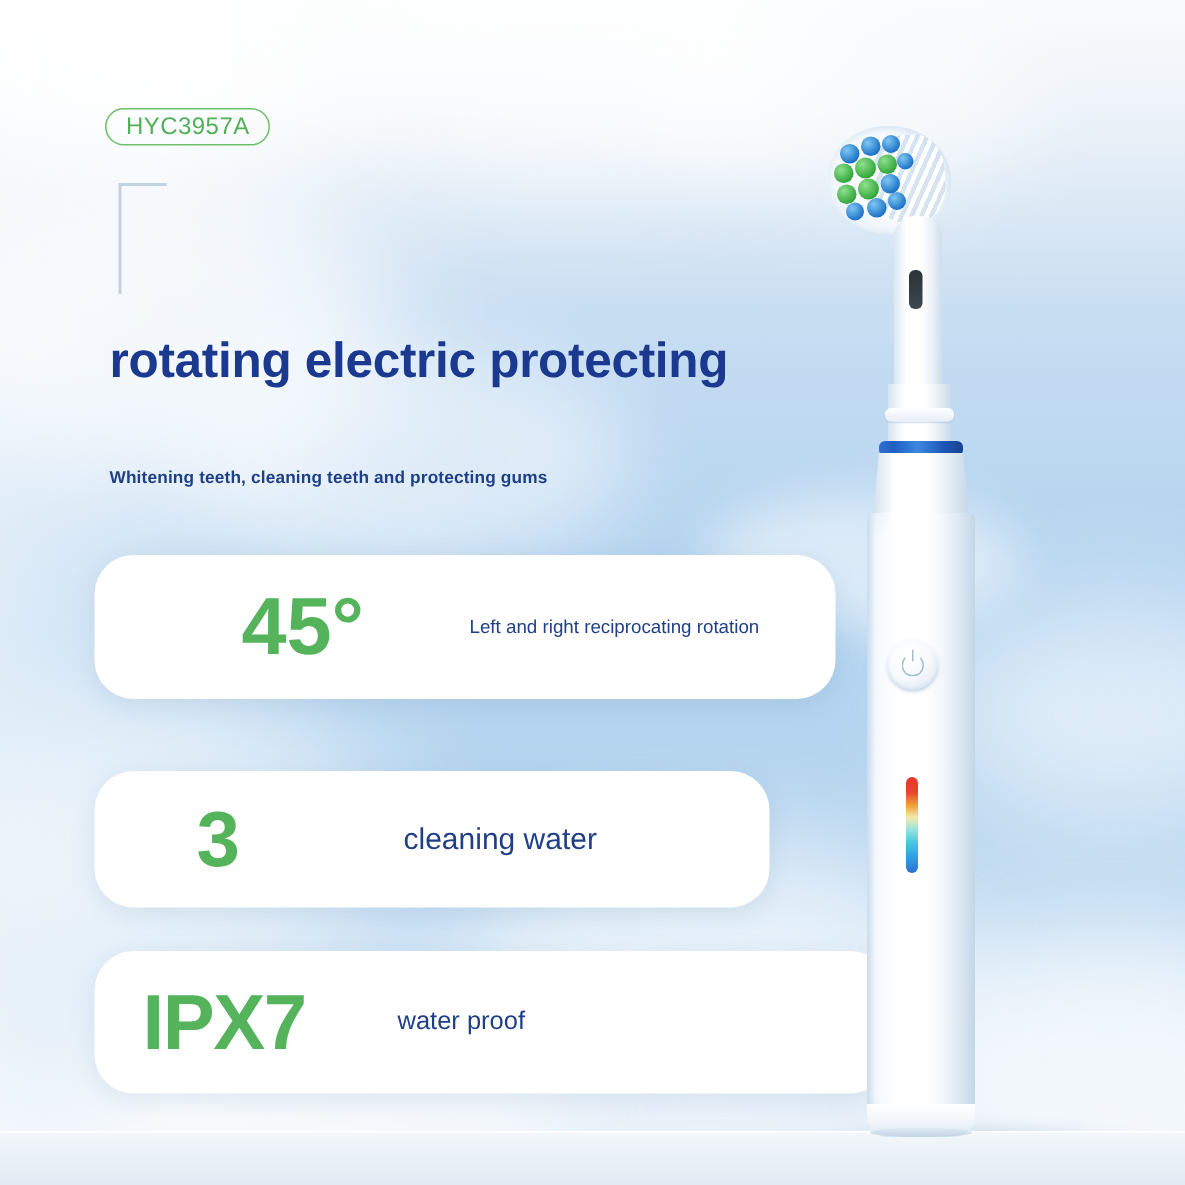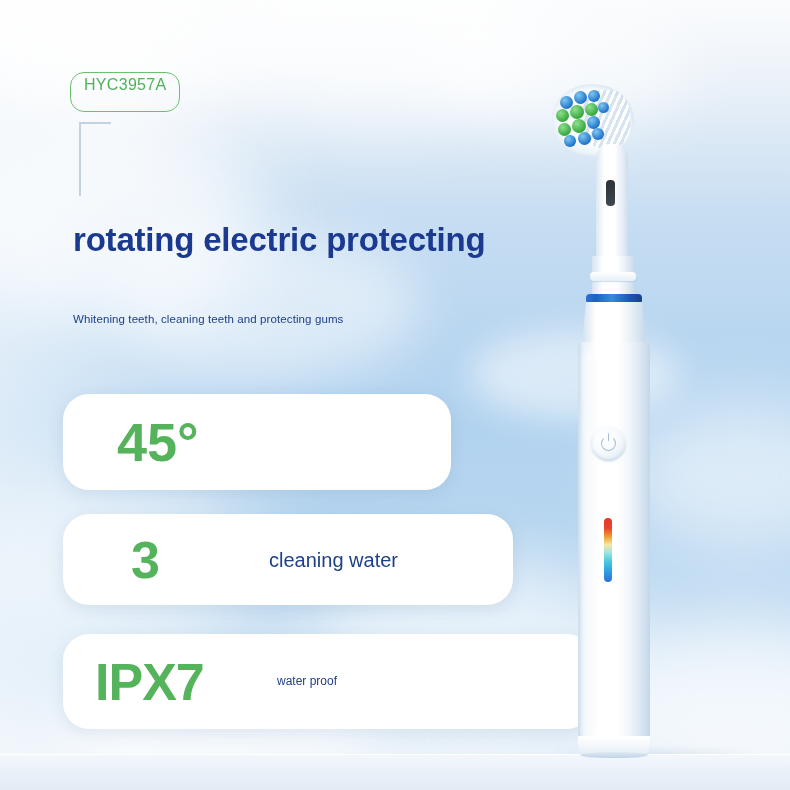--- a/index.html
+++ b/index.html
@@ -91,21 +91,21 @@
     border-radius: 50%;
     background: radial-gradient(ellipse at center, rgba(120,150,180,0.30), rgba(120,150,180,0) 70%);
     filter: blur(4px);
   }
 
   
   .badge {
     position: absolute;
     left: 70px;
     top: 72px;
-    padding: 4px 13px 18px 13px;
+    padding: 4px 13px 3px 13px;
     border: 1px solid #6cbf6c;
     border-radius: 14px;
     color: #53b05a;
     font-size: 16px;
     letter-spacing: 0.3px;
     line-height: 1;
     background: rgba(255,255,255,0.08);
     white-space: nowrap;
   }
 
@@ -141,59 +141,59 @@
     letter-spacing: -0.2px;
     line-height: 1.12;
     white-space: nowrap;
   }
 
   .tagline {
     position: absolute;
     left: 73px;
     top: 313px;
     font-size: 11.5px;
-    font-weight: normal;
+    font-weight: bold;
     color: #1f3f87;
     letter-spacing: 0.1px;
     white-space: nowrap;
   }
 
   
   .card {
     position: absolute;
     left: 63px;
     background: #ffffff;
     border-radius: 26px;
     box-shadow: 0 4px 16px rgba(110,145,180,0.18);
     display: flex;
     align-items: center;
     overflow: hidden;
   }
-  .card-1 { top: 394px; width: 388px; height: 96px; }
+  .card-1 { top: 370px; width: 450px; height: 96px; padding-left: 44px; }
   .card-2 { top: 514px; width: 450px; height: 91px; }
   .card-3 { top: 634px; width: 530px; height: 95px; }
 
   .card-value {
     color: #55b35c;
     font-weight: bold;
     line-height: 1;
     flex: none;
     text-align: left;
   }
   .card-1 .card-value { font-size: 54px; margin-left: 54px; width: 140px; }
   .card-2 .card-value { font-size: 52px; margin-left: 68px; width: 126px; }
   .card-3 .card-value { font-size: 52px; margin-left: 32px; width: 170px; letter-spacing: -1px; }
 
   .card-label {
     color: #1f3f87;
     line-height: 1.2;
   }
   .card-1 .card-label { font-size: 12.5px; margin-left: 12px; }
   .card-2 .card-label { font-size: 20px; margin-left: 12px; }
-  .card-3 .card-label { font-size: 12px; margin-left: 12px; }
+  .card-3 .card-label { font-size: 17px; }
 
   
   .brush {
     position: absolute;
     left: 520px;
     top: 60px;
     width: 200px;
     height: 700px;
   }
 
@@ -427,20 +427,21 @@
 
   <div class="corner-mark"></div>
 
 
   <div class="subheadline">rotating electric protecting</div>
 
   <div class="tagline">Whitening teeth, cleaning teeth and protecting gums</div>
 
   <div class="card card-1">
     <div class="card-value">45°</div>
+    <div class="card-label">Left and right reciprocating rotation</div>
   </div>
 
   <div class="card card-2">
     <div class="card-value">3</div>
     <div class="card-label">cleaning water</div>
   </div>
 
   <div class="card card-3">
     <div class="card-value">IPX7</div>
     <div class="card-label">water proof</div>

